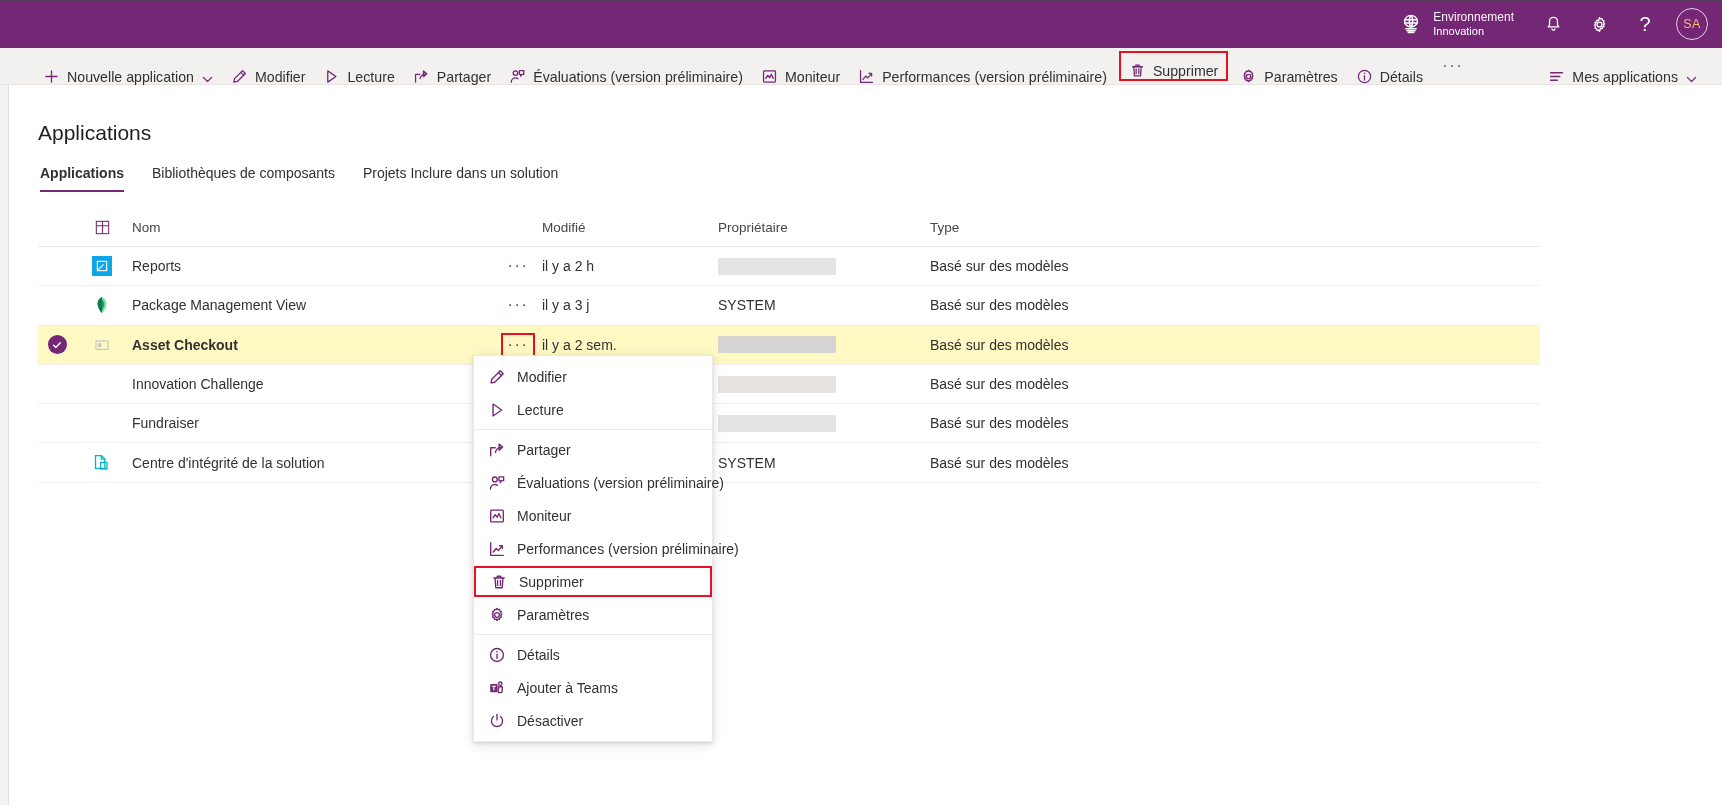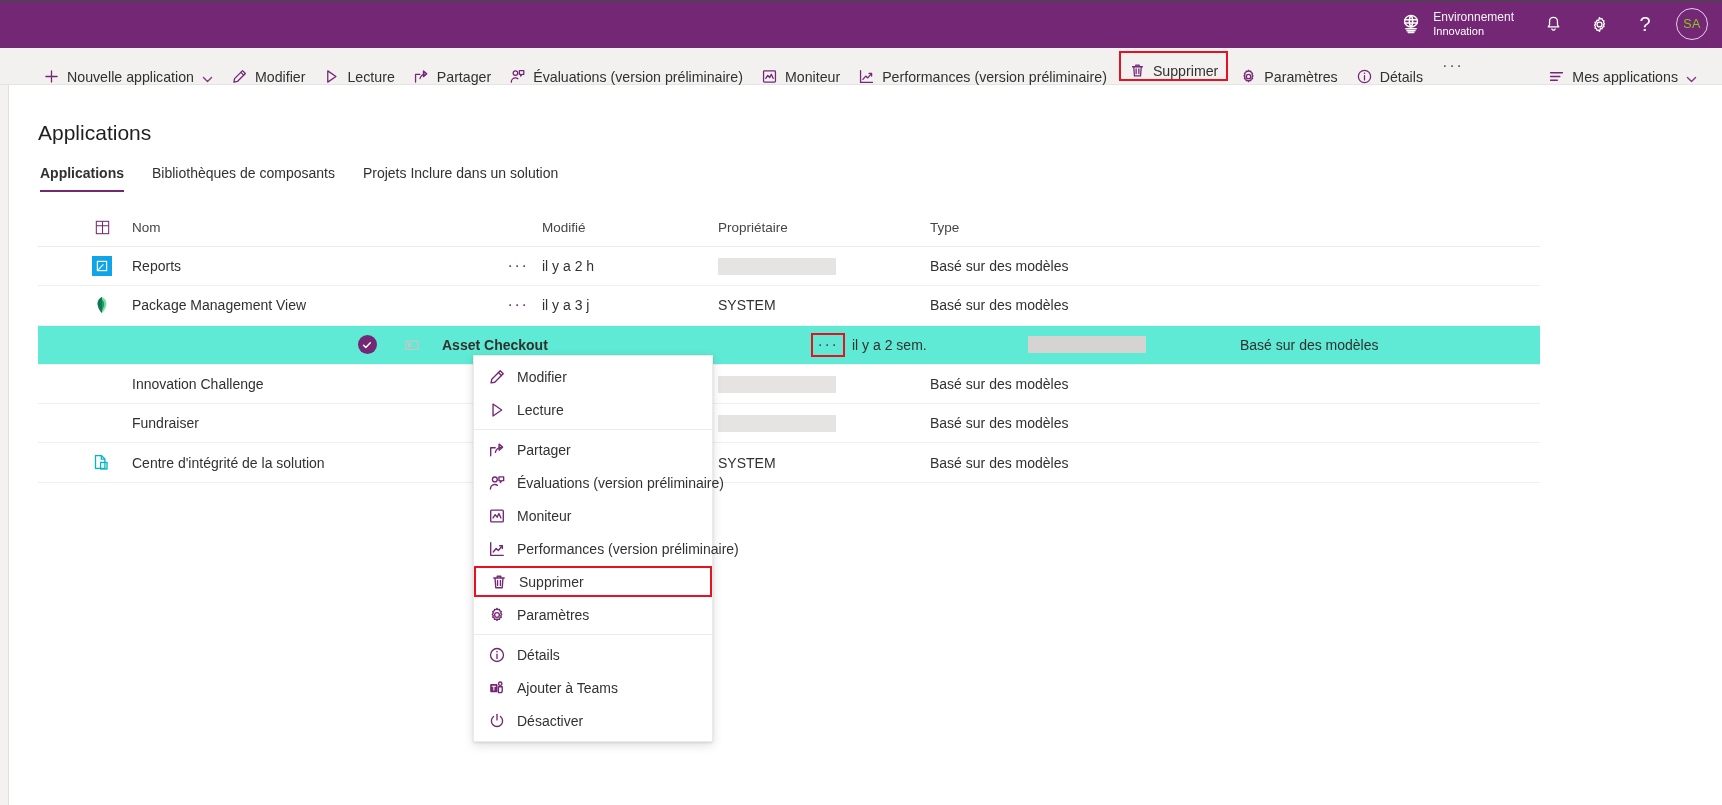--- a/index.html
+++ b/index.html
@@ -47,21 +47,21 @@
     display: flex; align-items: center; gap: 0px;
   }
   .top-btn {
     width: 46px; height: 48px; display: flex; align-items: center;
     justify-content: center; cursor: pointer; background: transparent; border: none;
   }
   .top-btn svg { width: 19px; height: 19px; }
   .qmark { color: #fff; font-size: 20px; font-weight: 400; line-height: 1; }
   .avatar {
     width: 32px; height: 32px; border-radius: 50%; border: 1.4px solid #e3cfe3;
-    color: #84cc16; display: flex; align-items: center; justify-content: center;
+    color: #fdba74; display: flex; align-items: center; justify-content: center;
     font-size: 12.5px; letter-spacing: .4px; margin-left: 8px; cursor: pointer;
   }
 
   
   .cmdbar {
     position: absolute; left: 0; top: 48px; width: 1722px; height: 37px;
     background: #f2f1f0; border-bottom: 1px solid #e6e4e2;
     display: flex; align-items: center; padding-left: 34px;
   }
   .cmd {
@@ -110,21 +110,21 @@
   
   .table { position: absolute; left: 29px; top: 112px; width: 1502px; }
   .thead {
     display: flex; align-items: center; height: 38px;
     border-bottom: 1px solid #edebe9; font-size: 13.5px; color: #484644;
   }
   .row {
     display: flex; align-items: center; height: 39.3px;
     border-bottom: 1px solid #f1efed; font-size: 14px; color: #323130;
   }
-  .row.selected { background: #5eead4; justify-content: flex-end; }
+  .row.selected { background: #fef9c3; }
   .row.selected .c-name { font-weight: bold; }
 
   .c-check { width: 38px; flex: none; display: flex; align-items: center; justify-content: center; }
   .c-icon  { width: 52px; flex: none; display: flex; align-items: center; justify-content: center; }
   .c-name  { width: 366px; flex: none; padding-left: 4px; }
   .c-dots  { width: 48px; flex: none; display: flex; align-items: center; justify-content: center;
              color: #742774; font-size: 16px; letter-spacing: 1.6px; cursor: pointer; }
   .c-mod   { width: 176px; flex: none; }
   .c-own   { width: 212px; flex: none; }
   .c-type  { width: 300px; flex: none; }

